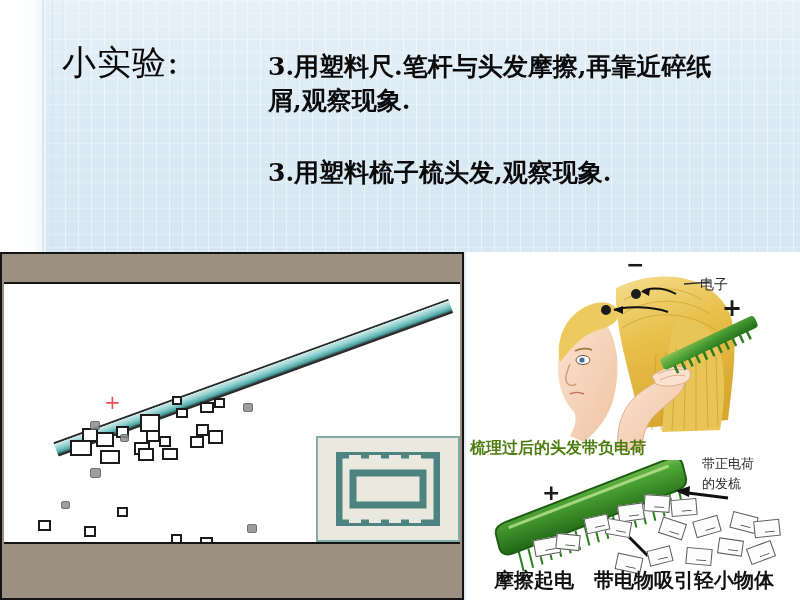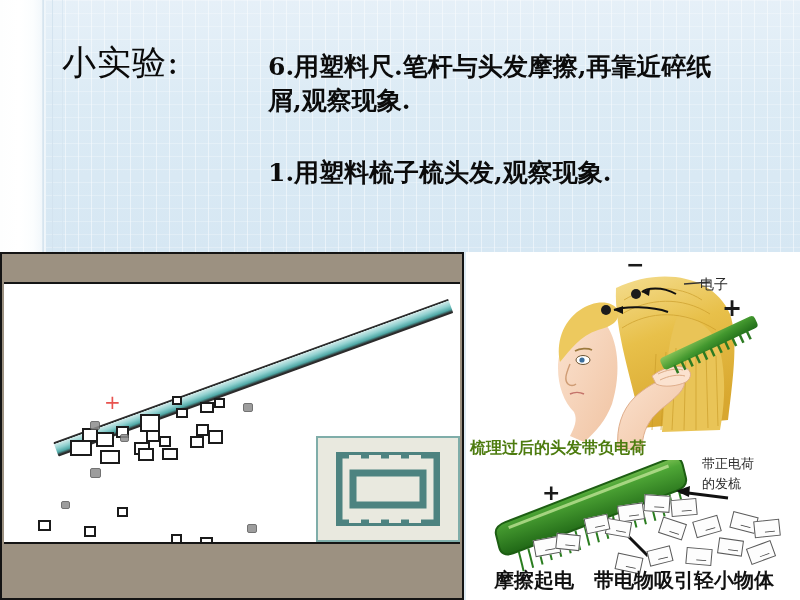--- a/index.html
+++ b/index.html
@@ -244,22 +244,22 @@
   <div id="text-region">
     <div id="paper-rules"></div>
     <div id="left-margin"></div>
     <div id="margin-rule-a"></div>
     <div id="margin-rule-b"></div>
     <div id="margin-rule-c"></div>
 
     <div id="title">小实验:</div>
 
     <div id="body-block">
-      <div class="body-line" id="item-1">6.用塑料尺.笔杆与头发摩擦,再靠近碎纸屑,观察现象.</div>
-      <div class="body-line" id="item-2">1.用塑料梳子梳头发,观察现象.</div>
+      <div class="body-line" id="item-1">3.用塑料尺.笔杆与头发摩擦,再靠近碎纸屑,观察现象.</div>
+      <div class="body-line" id="item-2">3.用塑料梳子梳头发,观察现象.</div>
     </div>
   </div>
 
   <div id="image-band">
 
     <div id="left-photo">
       <div id="left-stage">
 
         <div class="ruler"></div>
 

